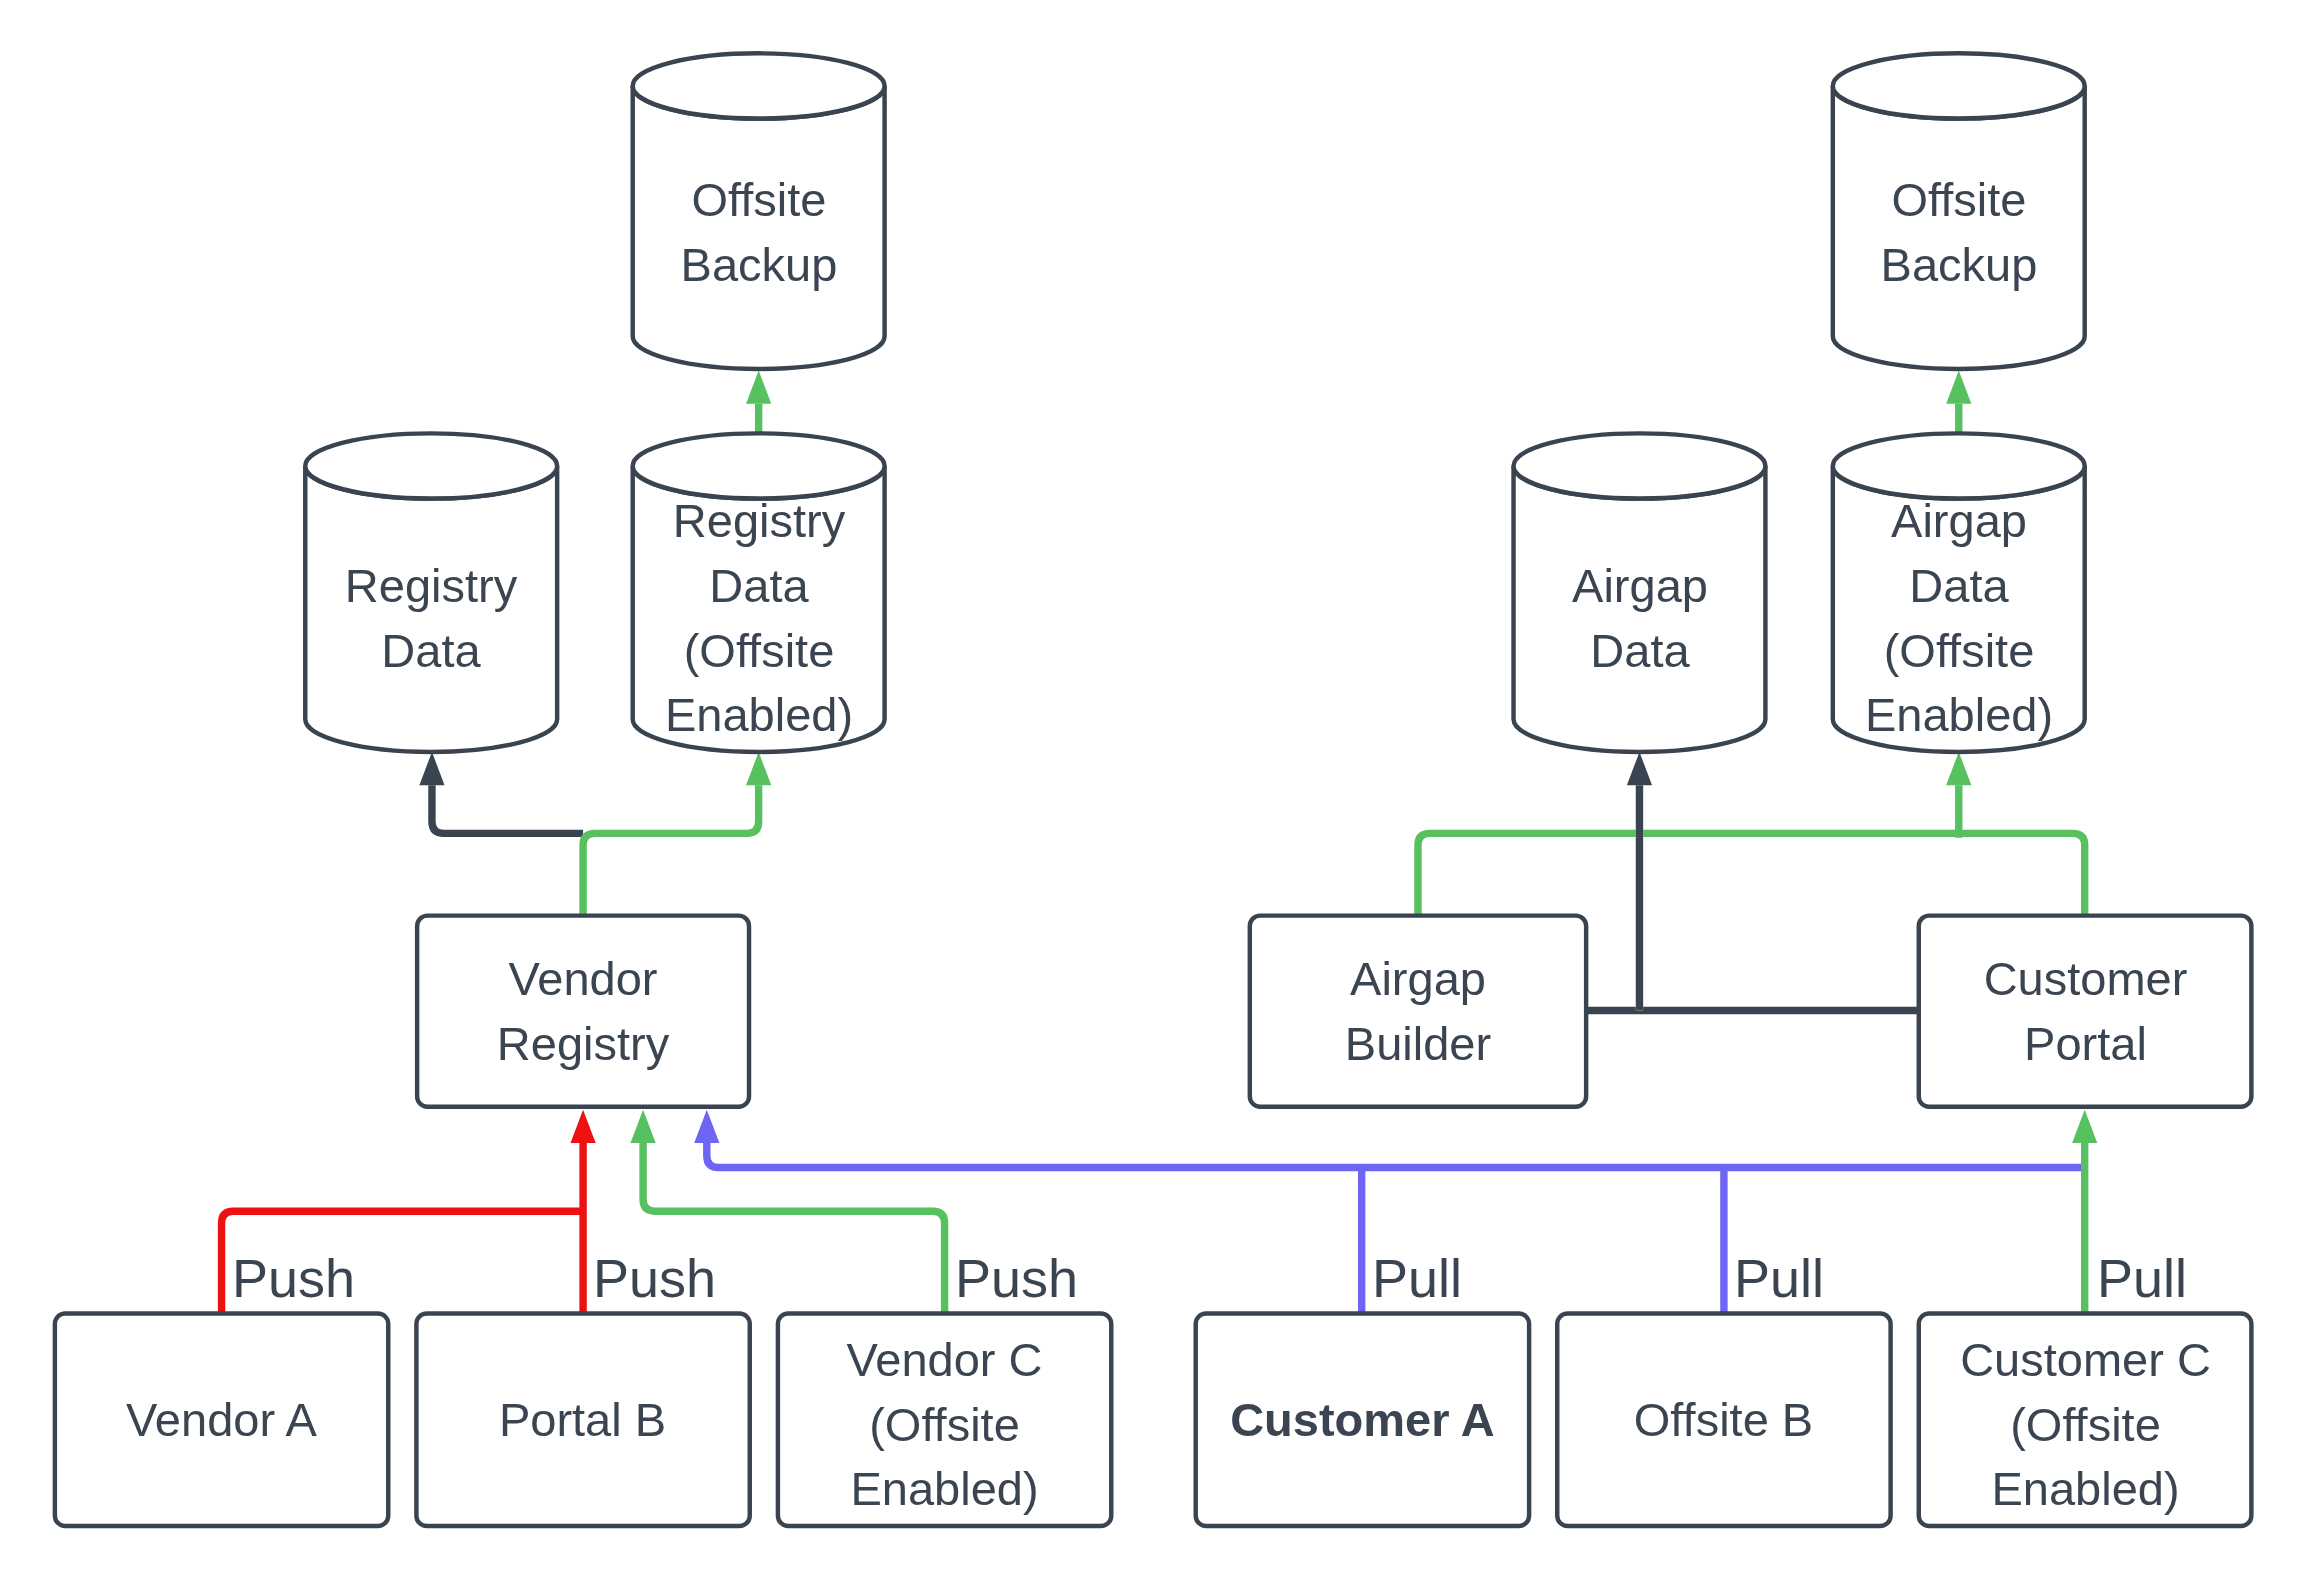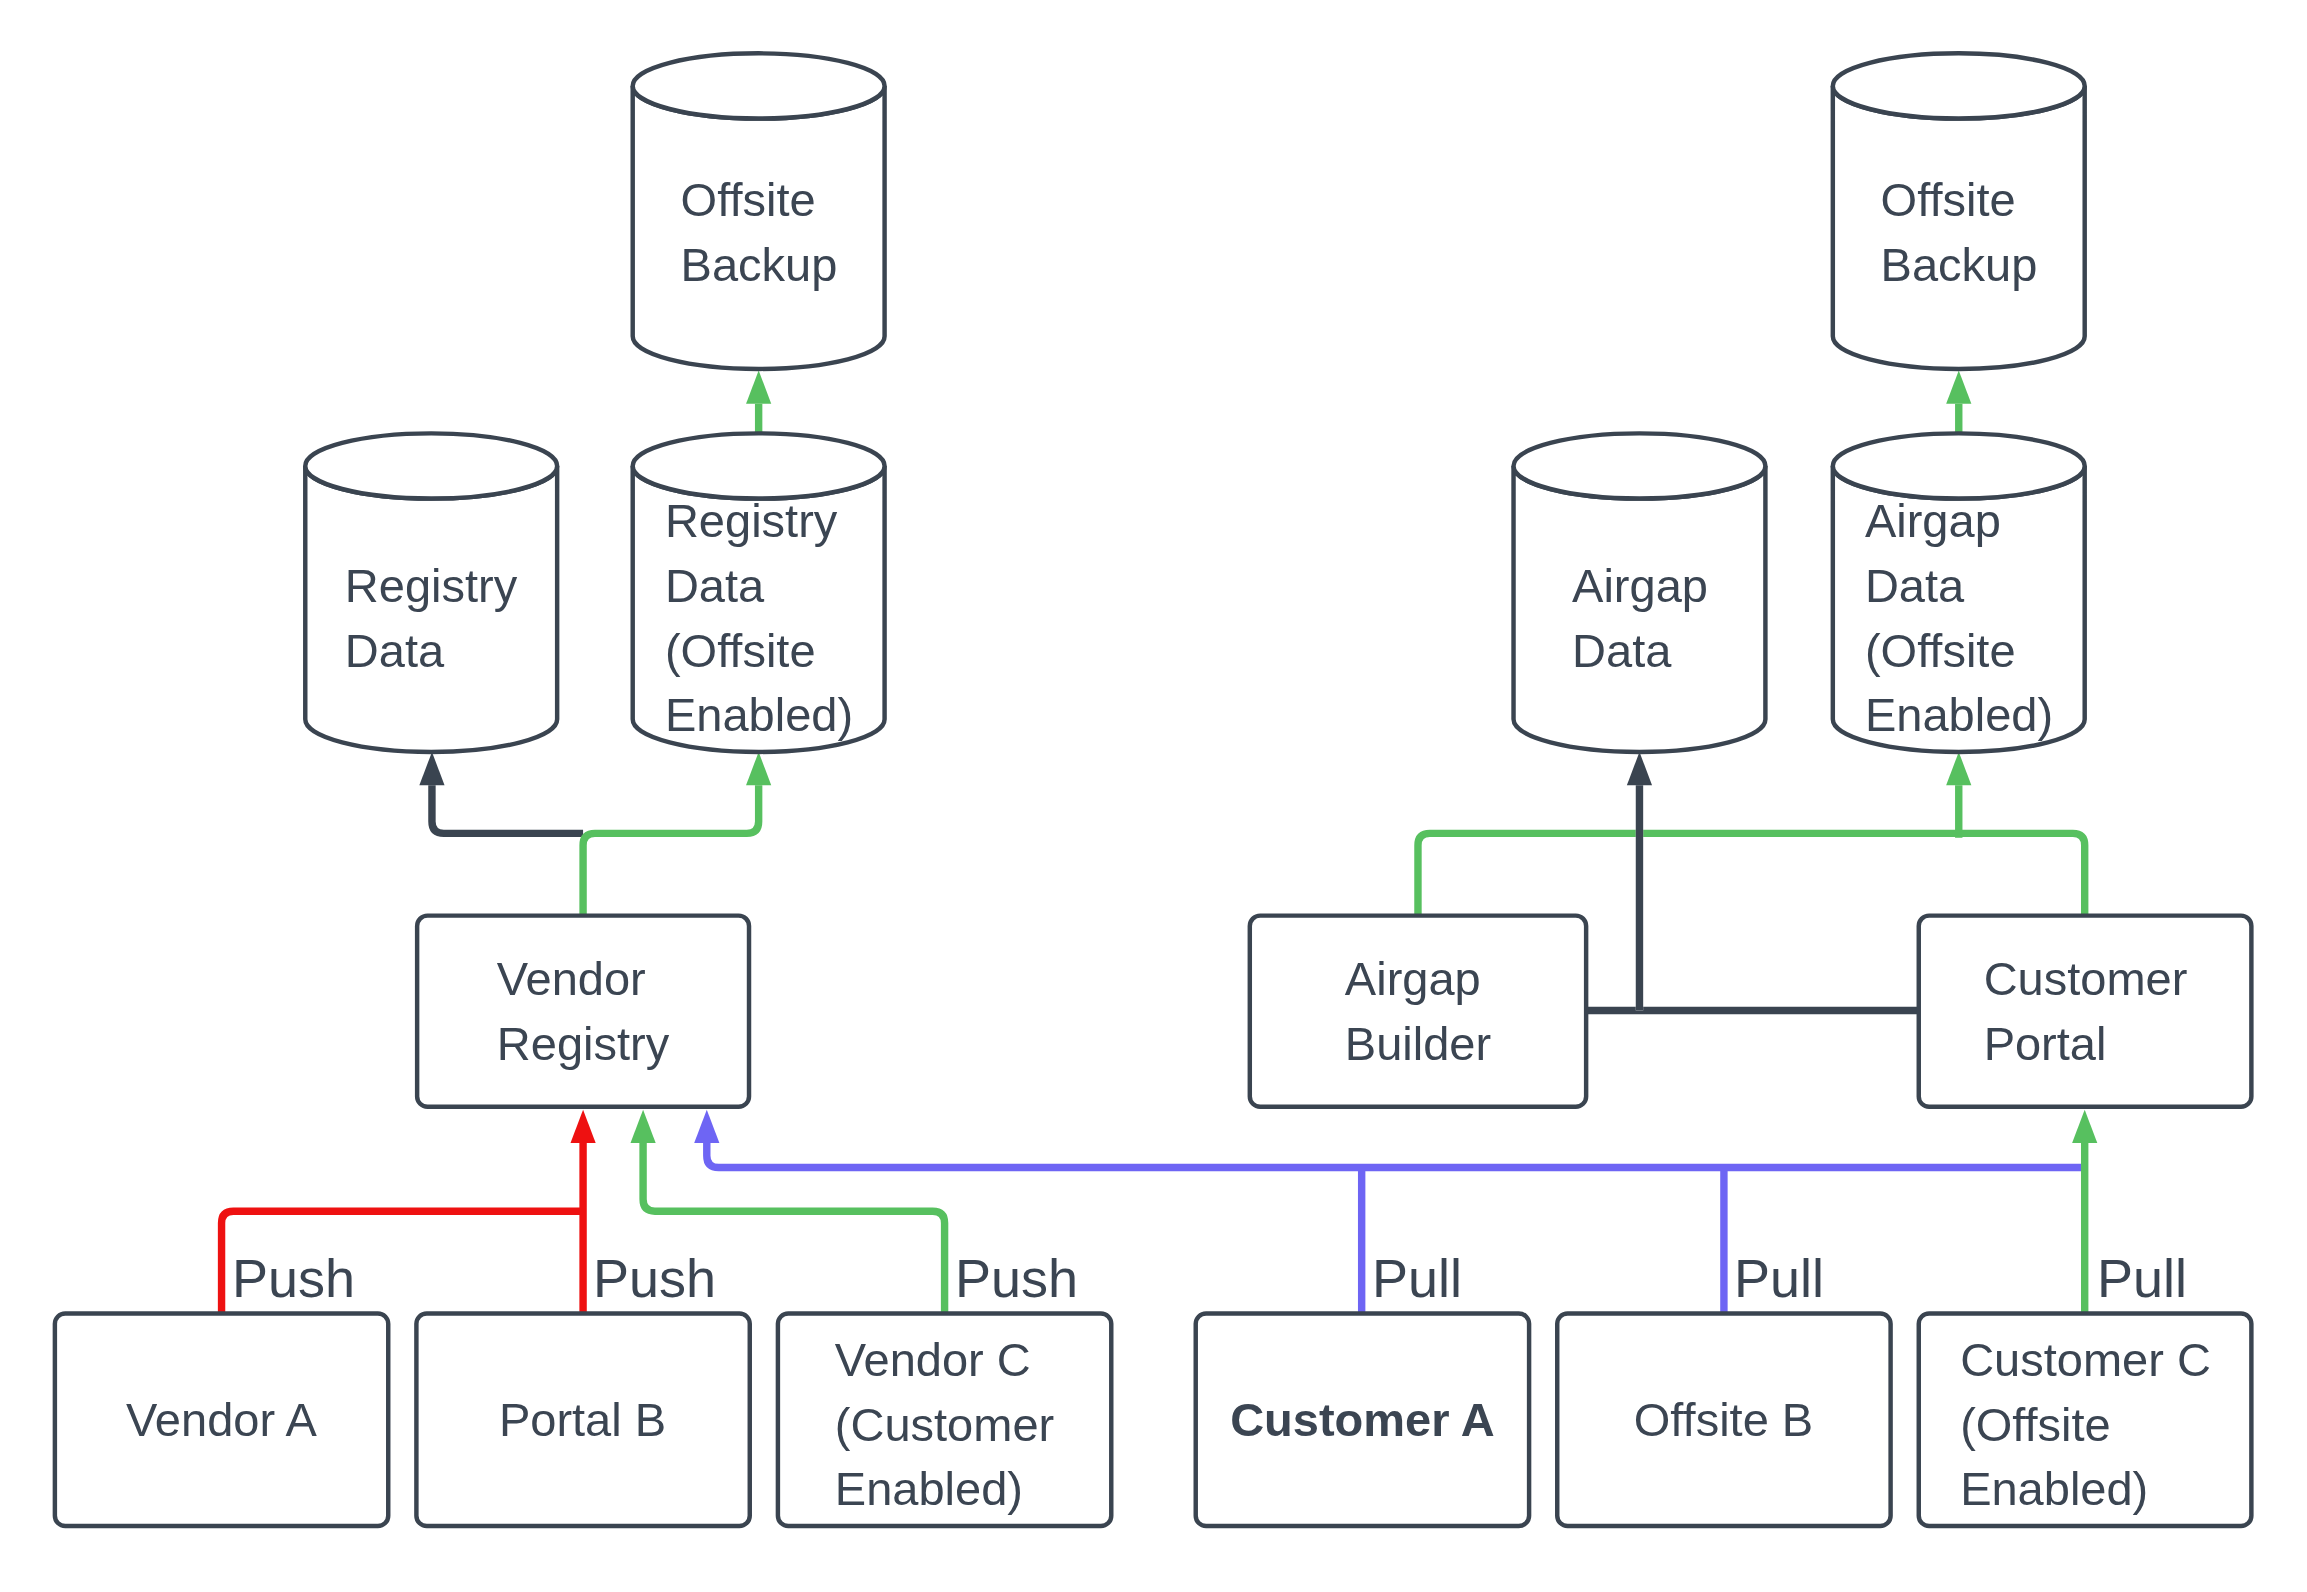--- a/index.html
+++ b/index.html
@@ -3,21 +3,21 @@
 <meta charset="utf-8">
 <style>
   html,body{margin:0;padding:0;background:#ffffff;}
   .stage{
     position:relative;width:2307px;height:1592px;background:#ffffff;
     font-family:"Liberation Sans",sans-serif;overflow:hidden;
   }
   .stage svg{position:absolute;left:0;top:0;}
   .label{
     position:absolute;display:flex;align-items:center;justify-content:center;
-    color:#3b4552;font-size:47px;line-height:1.38;
+    text-align:center;color:#3b4552;font-size:47px;line-height:1.38;
     white-space:pre-line;box-sizing:border-box;pointer-events:none;
   }
   .flow-label{
     position:absolute;font-size:54px;line-height:1;color:#3b4552;
     white-space:nowrap;pointer-events:none;
   }
   .edge{fill:none;stroke-width:10;}
   .shape{stroke-width:6;}
 </style>
 </head>
@@ -130,21 +130,21 @@
 Builder</div>
 
   <div class="label" style="left:55px;top:1314px;width:333px;height:213px;">Vendor A</div>
 
   <div class="label" style="left:1919px;top:916px;width:333px;height:191px;">Customer
 Portal</div>
 
   <div class="label" style="left:416px;top:1314px;width:333px;height:213px;">Portal B</div>
 
   <div class="label" style="left:778px;top:1314px;width:333px;height:213px;padding-top:9px;">Vendor C
-(Customer
+(Offsite
 Enabled)</div>
 
   <div class="label" style="left:1196px;top:1314px;width:333px;height:213px;font-weight:bold;">Customer A</div>
 
   <div class="label" style="left:1557px;top:1314px;width:333px;height:213px;">Offsite B</div>
 
   <div class="label" style="left:1919px;top:1314px;width:333px;height:213px;padding-top:9px;">Customer C
 (Offsite
 Enabled)</div>
 

